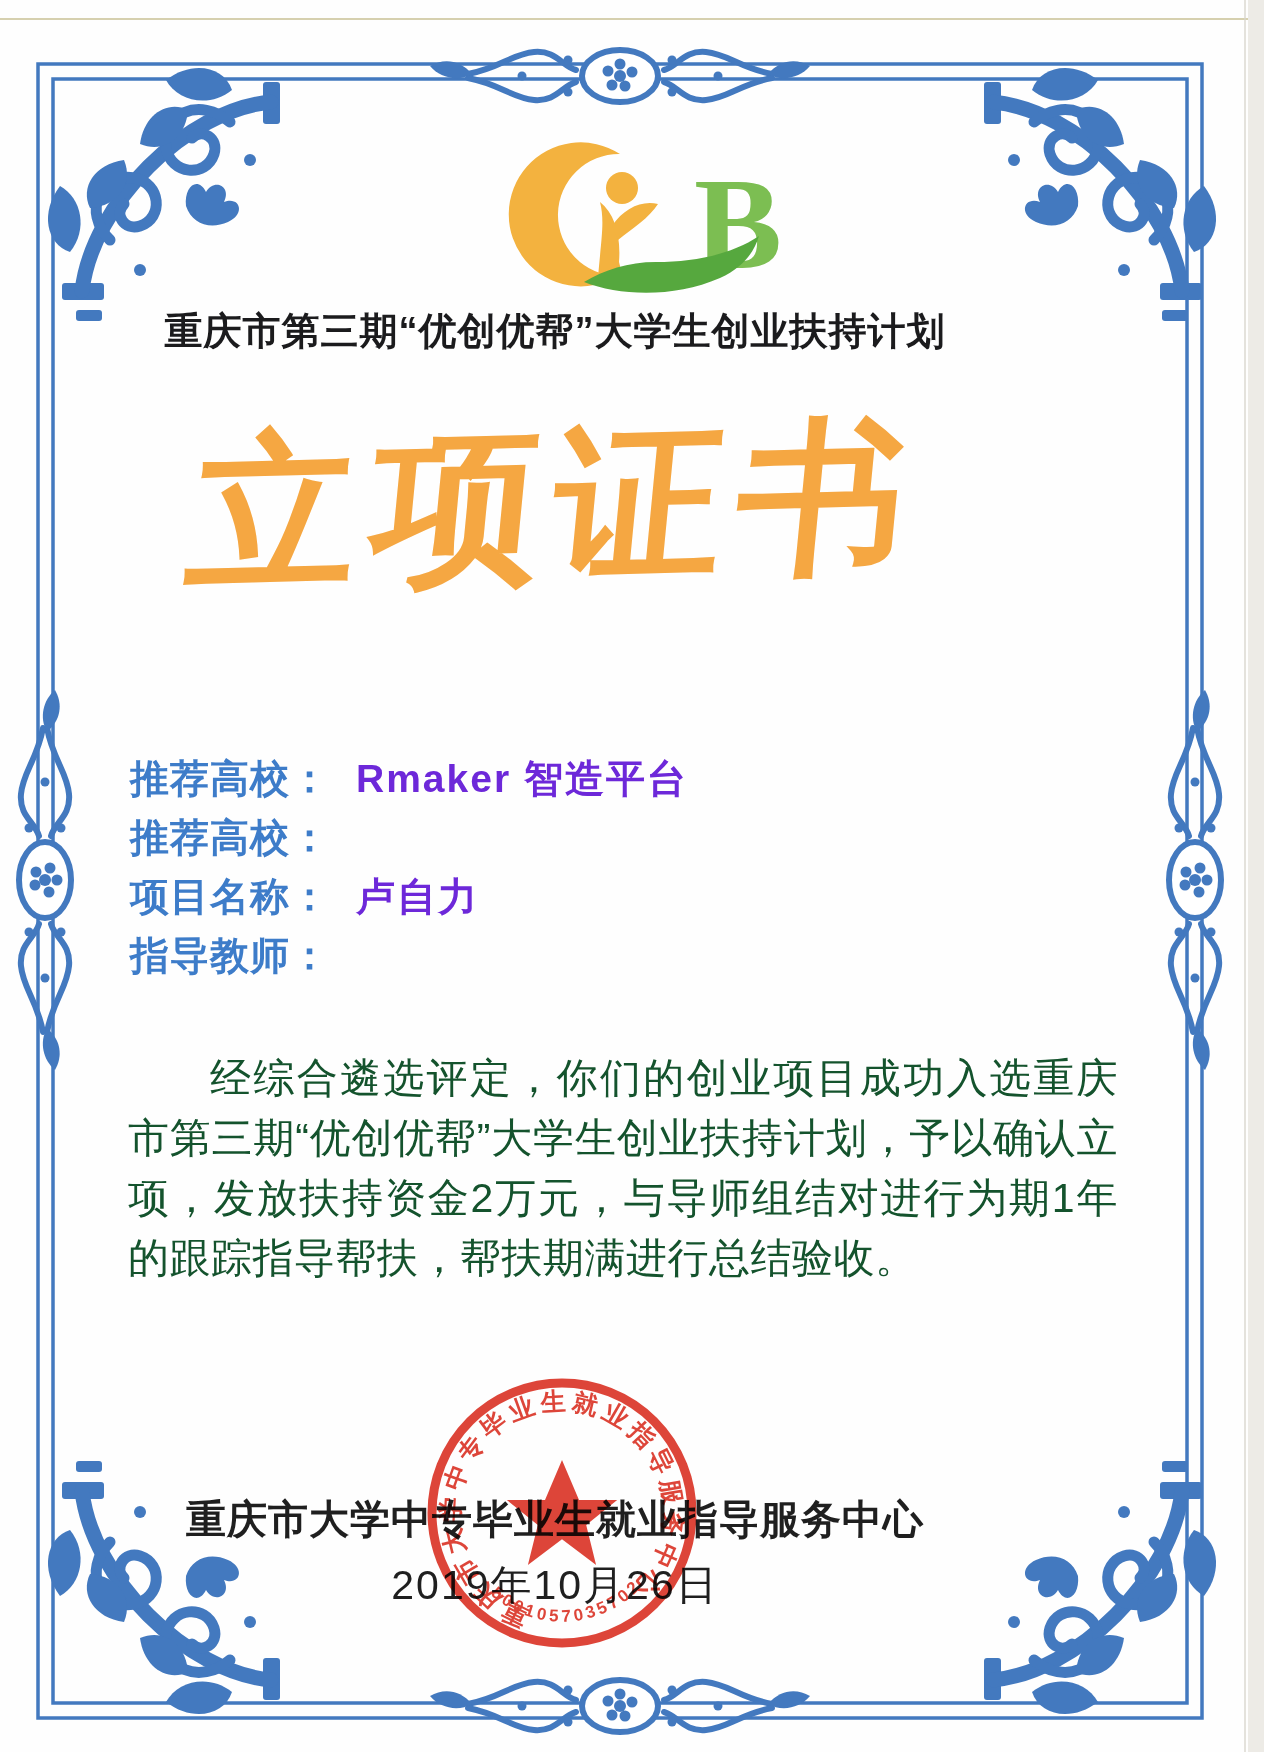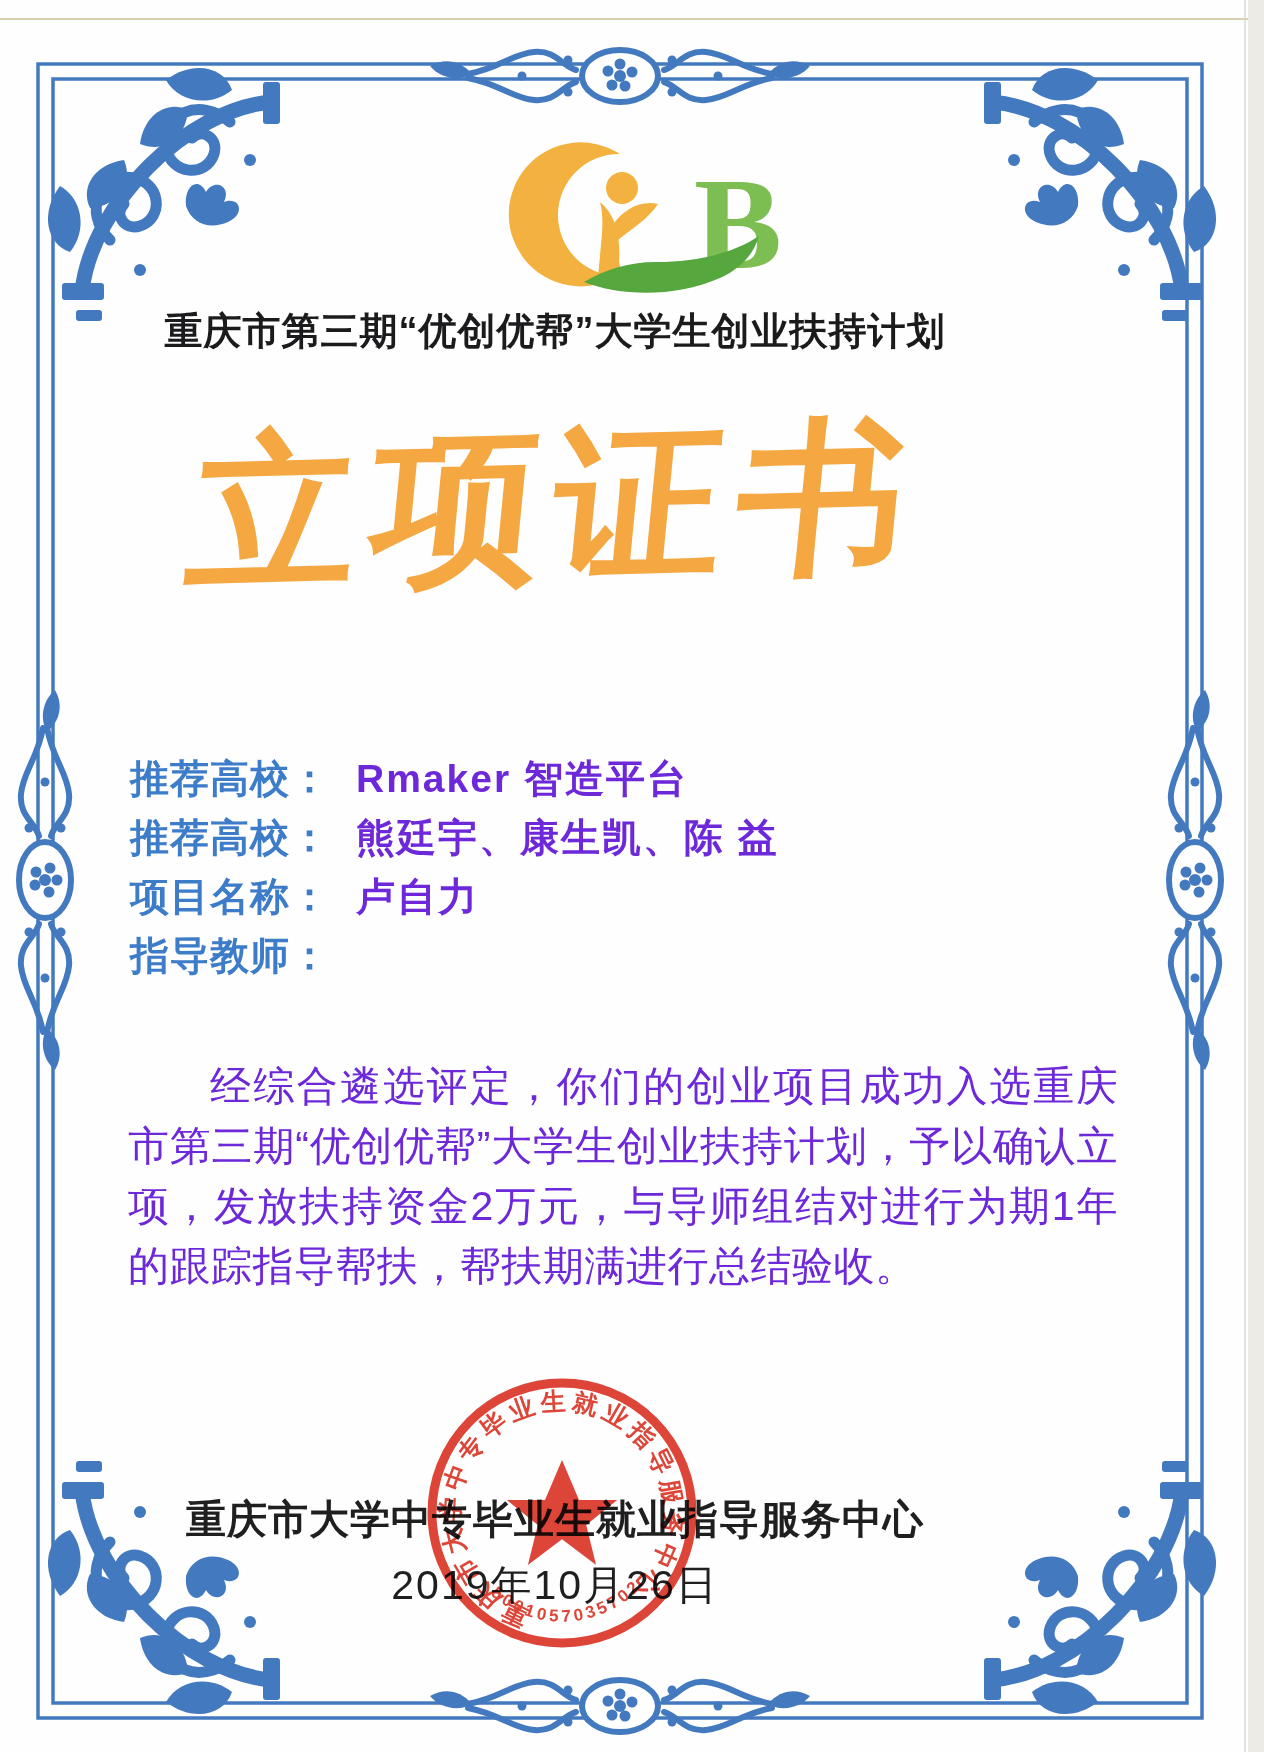--- a/index.html
+++ b/index.html
@@ -22,21 +22,21 @@
     font-family:"DejaVu Serif",serif;
     transform:skewX(-7deg) rotate(-1.5deg);letter-spacing:14px;line-height:1.15;
   }
   .info-block{position:absolute;left:130px;top:752px;}
   .info-row{display:flex;align-items:baseline;height:59px;font-size:39px;font-weight:700;}
   .info-label{color:#3d7cc9;margin-right:26px;letter-spacing:1px;}
   .info-value{color:#6d28d9;letter-spacing:2px;}
   .body-par{
     position:absolute;left:128px;top:1048px;width:990px;
     font-size:41px;line-height:60px;text-align:justify;text-indent:2em;
-    color:#6d28d9;font-weight:500;letter-spacing:0.5px;margin-top:8px;
+    color:#14532d;font-weight:500;letter-spacing:0.5px;
   }
   .footer-issuer{
     position:absolute;left:60px;top:1492px;width:990px;text-align:center;
     font-size:40px;font-weight:600;color:#1f1f1f;letter-spacing:1px;z-index:2;
   }
   .footer-date{
     position:absolute;left:60px;top:1558px;width:990px;text-align:center;
     font-size:41px;font-weight:500;color:#1f1f1f;letter-spacing:2px;z-index:2;
   }
   .seal{position:absolute;left:417px;top:1368px;z-index:3;mix-blend-mode:multiply;opacity:.93;}
@@ -117,21 +117,20 @@
 
   <div class="cert-title">立项证书</div>
 
   <div class="info-block">
     <div class="info-row">
       <span class="info-label">推荐高校：</span>
       <span class="info-value">Rmaker 智造平台</span>
     </div>
     <div class="info-row">
       <span class="info-label">推荐高校：</span>
-      <span class="info-value">熊廷宇、康生凯、陈 益</span>
     </div>
     <div class="info-row">
       <span class="info-label">项目名称：</span>
       <span class="info-value">卢自力</span>
     </div>
     <div class="info-row">
       <span class="info-label">指导教师：</span>
     </div>
   </div>
 

